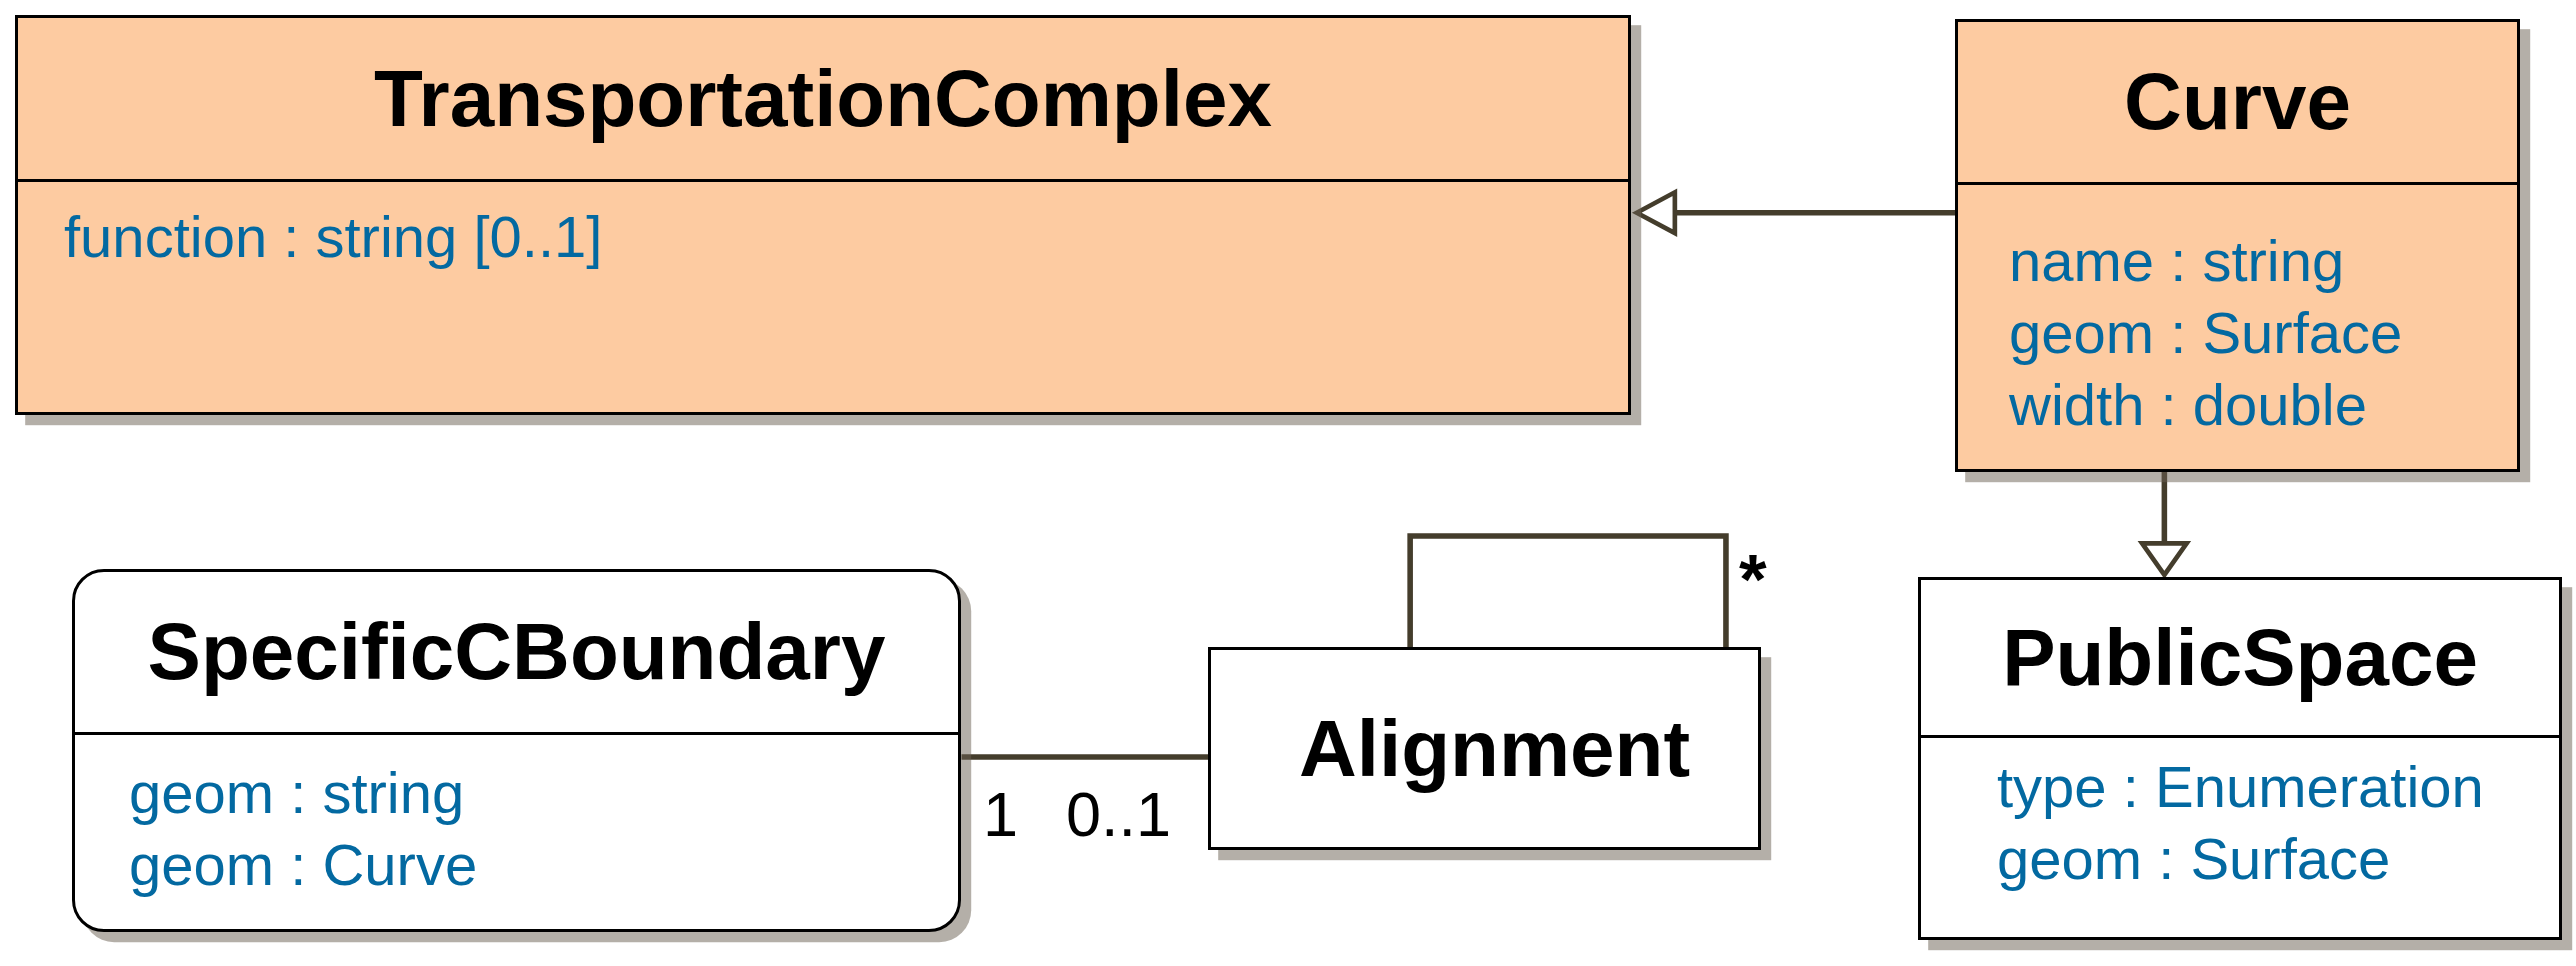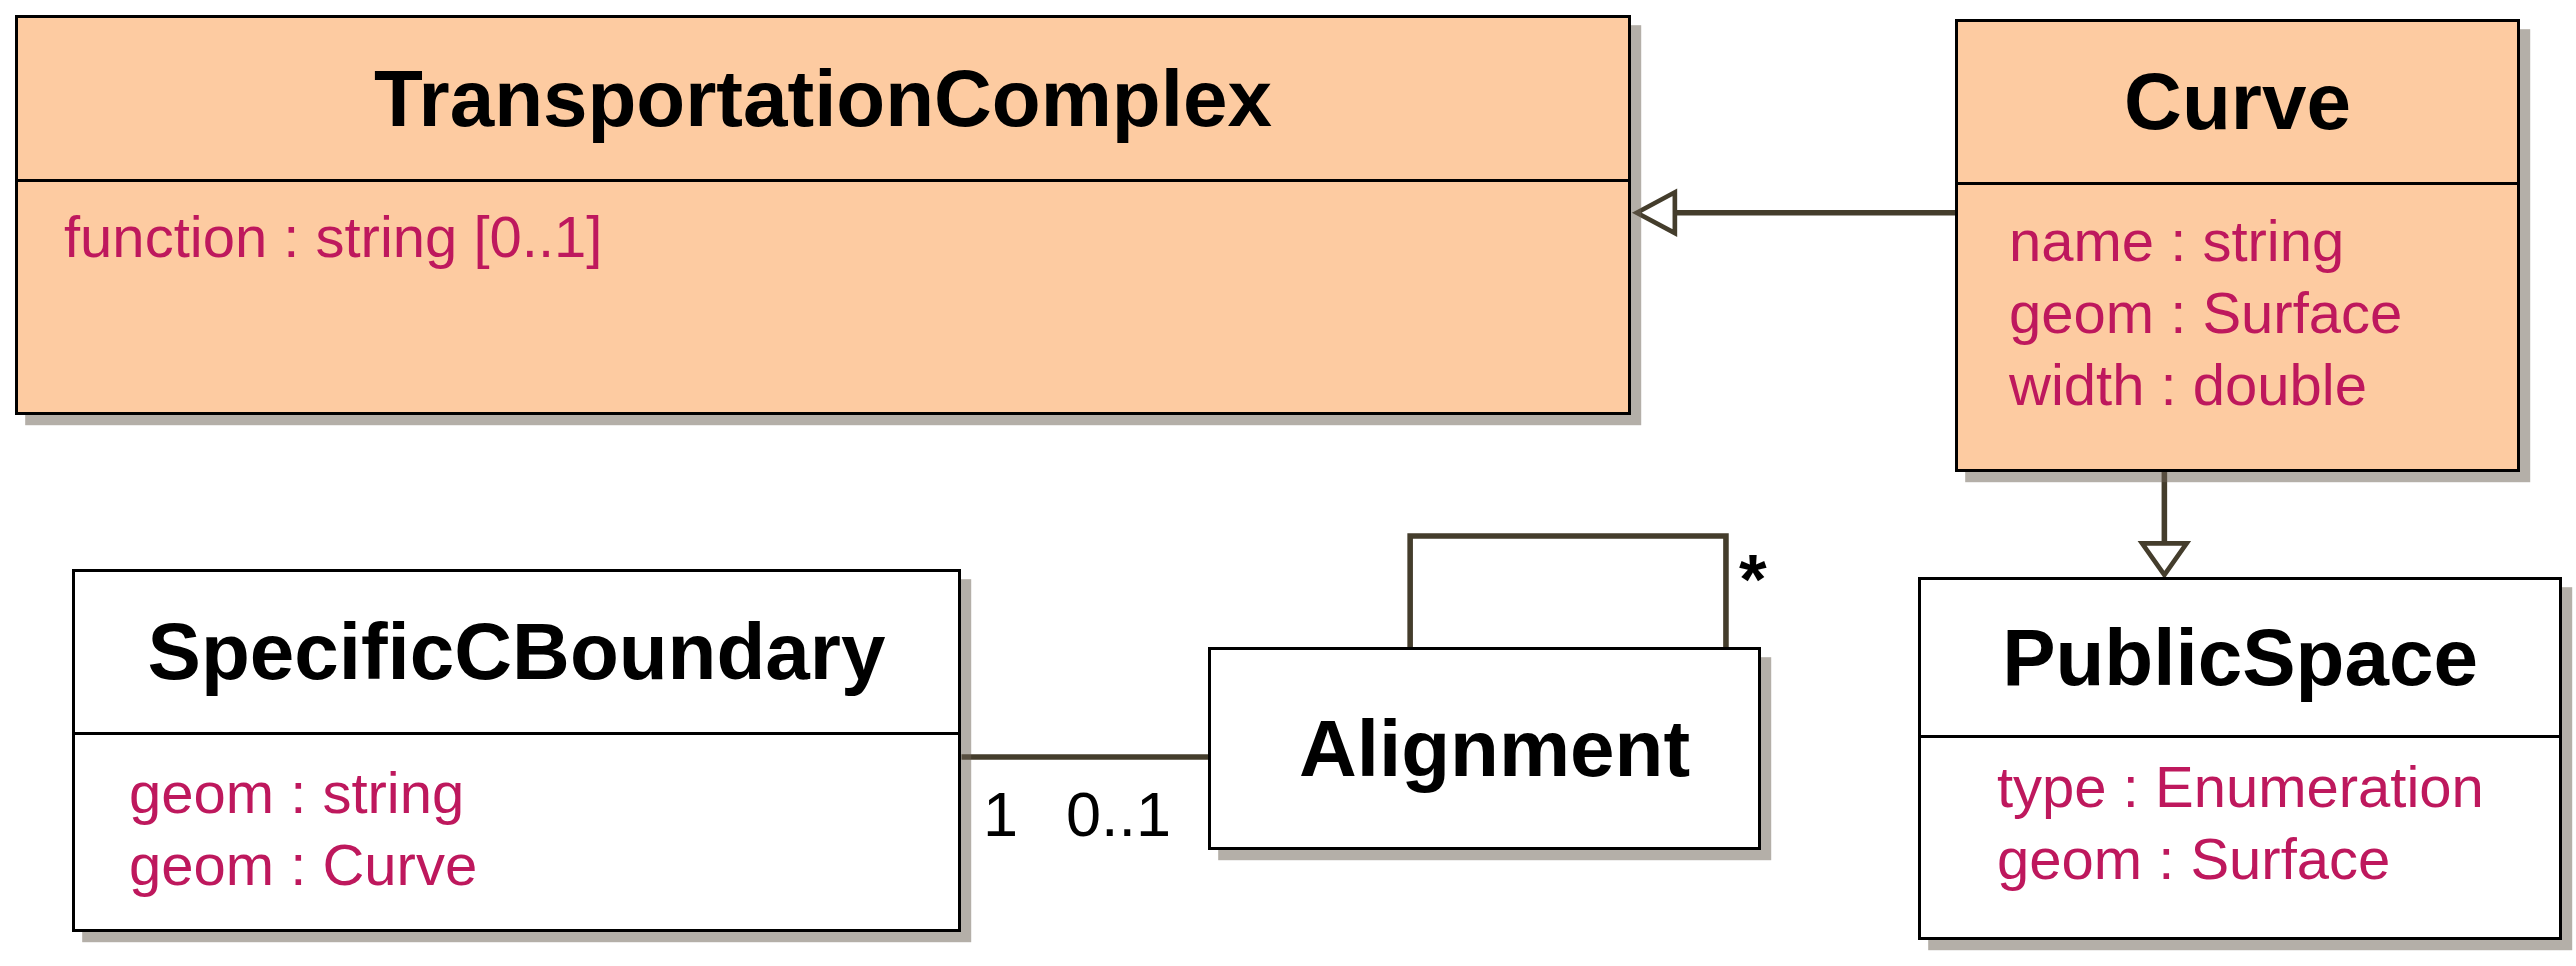--- a/index.html
+++ b/index.html
@@ -24,21 +24,21 @@
     font-weight:bold;
     font-size:80px;
     color:#000000;
     border-bottom:3.7px solid #000000;
   }
   .uml-title.no-divider{ border-bottom:none; height:100%;padding-left:20px; }
   .uml-attrs{
     box-sizing:border-box;
     font-size:58px;
     line-height:72px;
-    color:#be185d;
+    color:#0369a1;
     white-space:nowrap;
   }
   .attr-line{ display:block; }
   .svg-layer{
     position:absolute;left:0;top:0;width:2576px;height:966px;
     pointer-events:none;
   }
   .mult-label{
     position:absolute;
     font-size:63px;
@@ -51,23 +51,23 @@
     font-weight:bold;
     color:#000000;
   }
   
   #box-tc   { left:15px;   top:15px;  width:1616px; height:400px; }
   #box-tc .uml-title { height:164px; }
   #box-tc .uml-attrs { padding:18.6px 0 0 46px; }
 
   #box-road { left:1955px; top:18.6px;  width:565px;  height:453px; }
   #box-road .uml-title { height:163px; }
-  #box-road .uml-attrs { padding:20px 0 0 51px; }
+  #box-road .uml-attrs { padding:40px 0 0 51px; }
 
-  #box-scb  { left:72px;   top:569px; width:889px;  height:363px; }
+  #box-scb  { left:72px;   top:569px; width:889px;  height:363px;border-radius:32px; }
   #box-scb .uml-title { height:163px; }
   #box-scb .uml-attrs { padding:22px 0 0 54px; }
 
   #box-aln  { left:1208px; top:647px; width:553px;  height:203px; }
 
   #box-ps   { left:1918px; top:577px; width:644px;  height:363px; }
   #box-ps .uml-title { height:158px; }
   #box-ps .uml-attrs { padding:13px 0 0 76px; }
 </style>
 </head>

